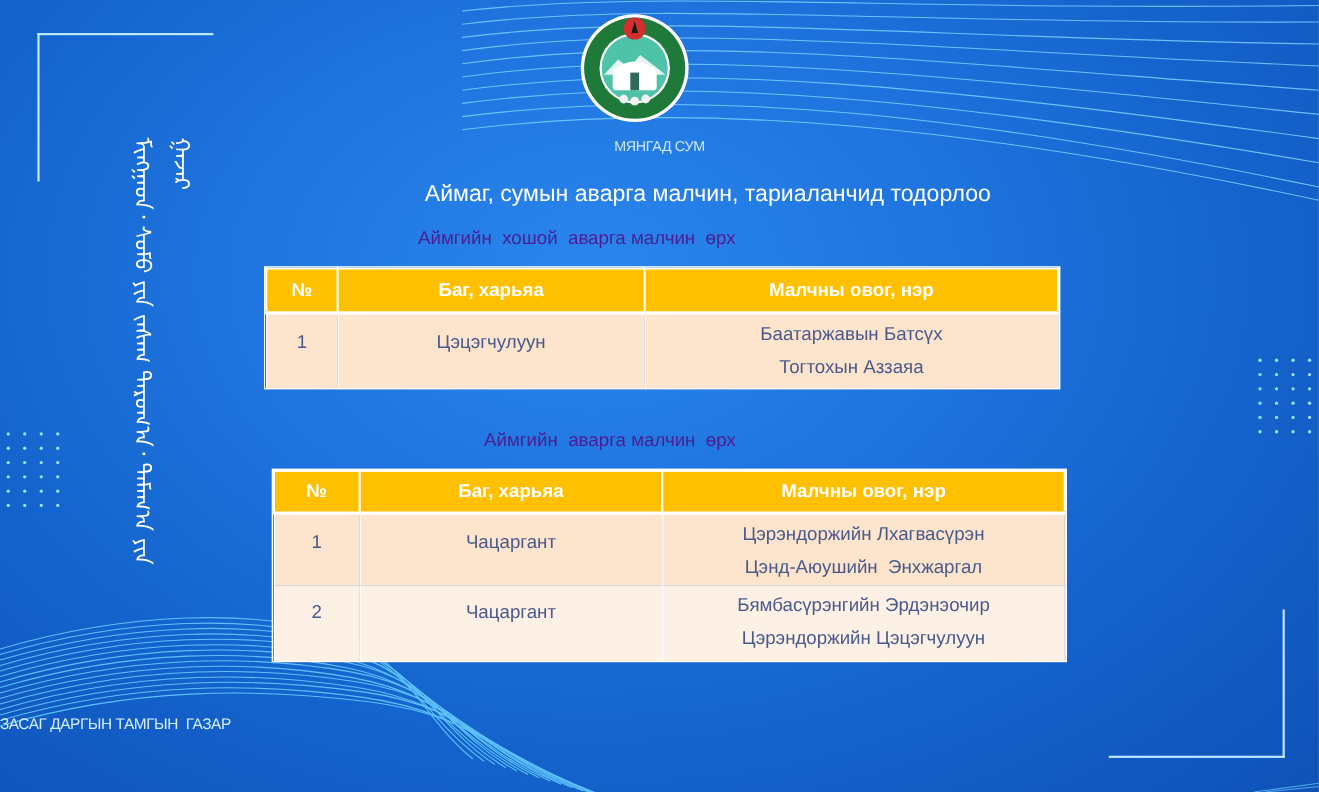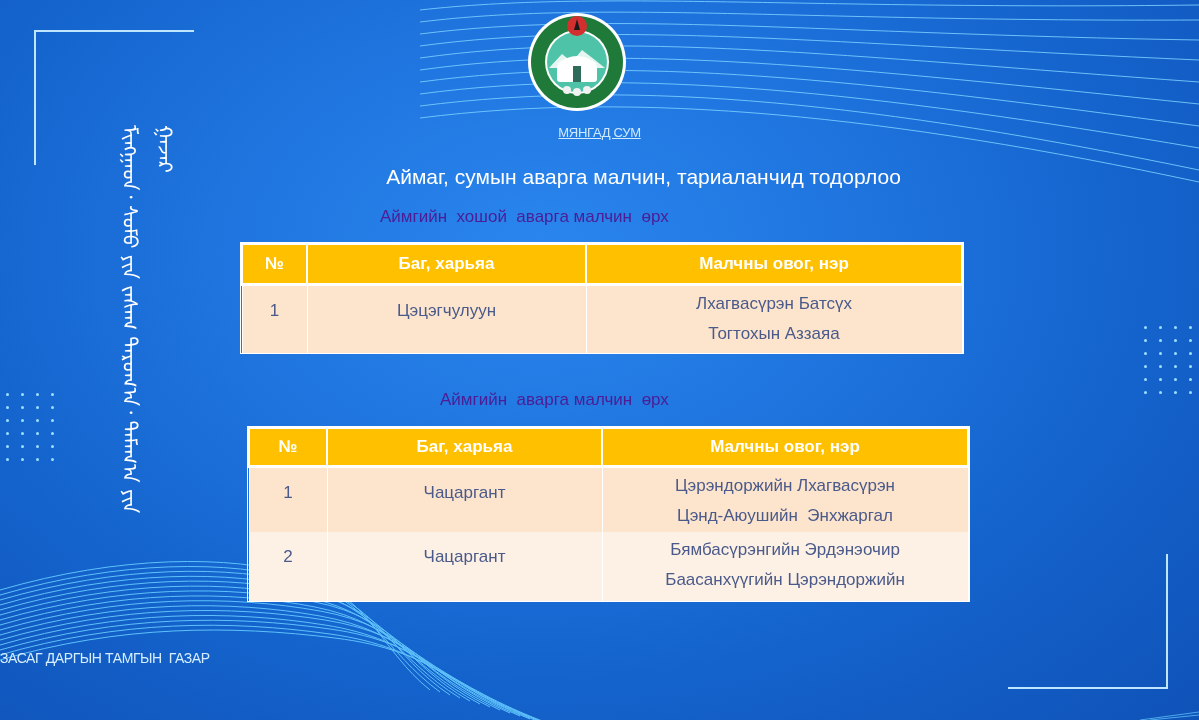--- a/index.html
+++ b/index.html
@@ -158,21 +158,21 @@
   <path d="M22 56 L35 42 L45 50 L55 38 L68 48 L78 56 Z" fill="#ffffff" opacity="0.85"></path>
   <rect x="30" y="52" width="40" height="18" rx="3" fill="#ffffff"></rect>
   <path d="M30 52 Q50 36 70 52 Z" fill="#ffffff"></path>
   <rect x="46" y="54" width="8" height="16" fill="#2e6b5a"></rect>
   <circle cx="40" cy="78" r="4" fill="#f2f2f2"></circle>
   <circle cx="50" cy="80" r="4" fill="#f2f2f2"></circle>
   <circle cx="60" cy="78" r="4" fill="#f2f2f2"></circle>
   <circle cx="50" cy="14" r="10" fill="#d32f2f"></circle>
   <path d="M50 7 L53 18 L47 18 Z" fill="#1a1a1a"></path>
 </svg>
-<div class="emblem-caption" style="padding-left:0; left:0;text-decoration:underline;">МЯНГАД СУМ</div>
+<div class="emblem-caption" style="padding-left:0; left:0;">МЯНГАД СУМ</div>
 
 <div class="mongol-script">ᠮᠢᠩᠭᠠᠳ᠂ ᠰᠤᠮᠤ ᠶᠢᠨ ᠵᠠᠰᠠᠭ ᠳᠠᠷᠤᠭ᠎ᠠ᠂ ᠲᠠᠮᠠᠭ᠎ᠠ ᠶᠢᠨ ᠭᠠᠵᠠᠷ</div>
 
 <div class="main-title">Аймаг, сумын аварга малчин, тариаланчид тодорлоо</div>
 <div class="section-title t1" style="white-space:pre;">Аймгийн  хошой  аварга малчин  өрх</div>
 
 <table class="grid" id="table1">
   <colgroup>
       <col style="width:65px">
       <col style="width:279px">
@@ -183,21 +183,21 @@
       <th>№</th>
       <th>Баг, харьяа</th>
       <th>Малчны овог, нэр</th>
     </tr>
   </thead>
   <tbody>
     <tr class="r-odd">
       <td>1</td>
       <td>Цэцэгчулуун</td>
       <td class="name">
-        <div>Лхагвасүрэн Батсүх</div>
+        <div>Баатаржавын Батсүх</div>
         <div>Тогтохын Аззаяа</div>
       </td>
     </tr>
   </tbody>
 </table>
 
 <div class="section-title t2" style="white-space:pre;margin-top:10px;">Аймгийн  аварга малчин  өрх</div>
 
 <table class="grid" id="table2">
   <colgroup>
@@ -219,19 +219,19 @@
       <td class="name">
         <div>Цэрэндоржийн Лхагвасүрэн</div>
         <div style="white-space:pre;">Цэнд-Аюушийн  Энхжаргал</div>
       </td>
     </tr>
     <tr class="r-even row2">
       <td>2</td>
       <td>Чацаргант</td>
       <td class="name">
         <div>Бямбасүрэнгийн Эрдэнэочир</div>
-        <div>Баасанхүүгийн Цэрэндоржийн</div>
+        <div>Цэрэндоржийн Цэцэгчулуун</div>
       </td>
     </tr>
   </tbody>
 </table>
 
 <div class="footer" style="white-space:pre;">ЗАСАГ ДАРГЫН ТАМГЫН  ГАЗАР</div>
 
 </body></html>

